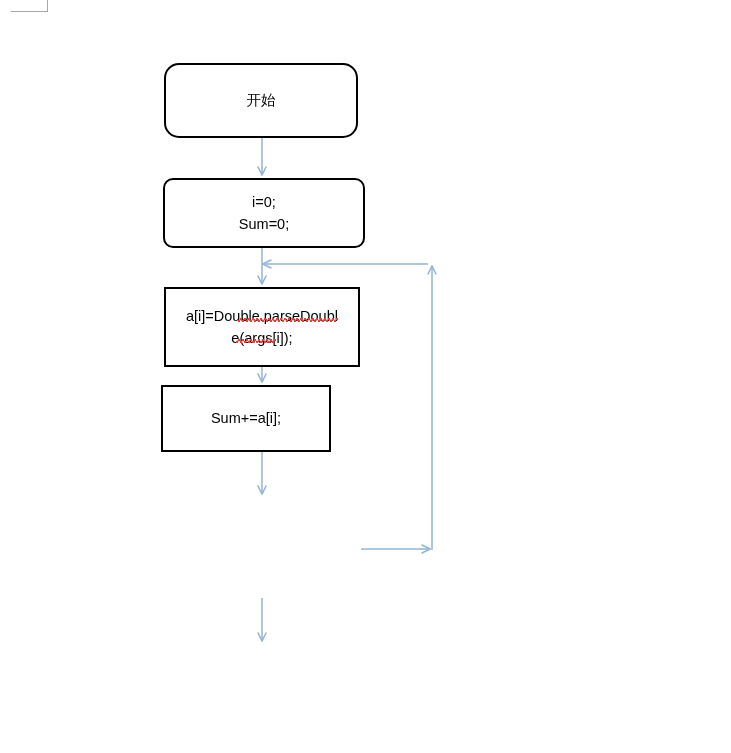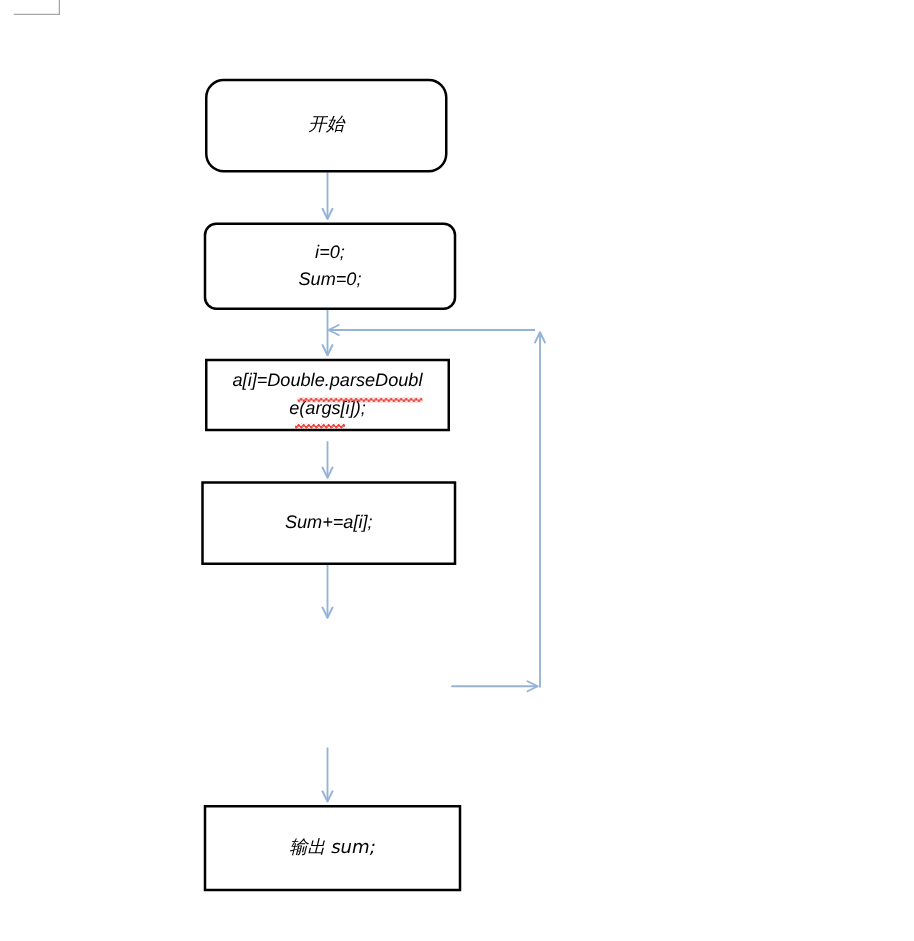--- a/index.html
+++ b/index.html
@@ -9,21 +9,20 @@
   }
   body {
     font-family: "Liberation Sans", "DejaVu Sans", sans-serif;
   }
   #page {
     position: relative;
     width: 731px;
     height: 753px;
     background: #ffffff;
     overflow: hidden;
-    font-style: italic;
   }
 
   
   .margin-mark {
     position: absolute;
     border-color: #a6a6a6;
     border-style: solid;
   }
   .margin-mark-tl {
     left: 11px;
@@ -133,29 +132,26 @@
 
   <div class="node node-terminator" style="left:164px; top:63px; width:194px; height:75px;">
     <span class="node-text cjk">开始</span>
   </div>
 
   <div class="node node-process" style="left:163px; top:178px; width:202px; height:70px;border-radius:10px;">
     <span class="node-text">i=0;
 Sum=0;</span>
   </div>
 
-  <div class="node node-process" style="left:164px; top:287px; width:196px; height:58px;">
+  <div class="node node-process" style="left:164px; top:287px; width:196px; height:80px;">
     <span class="node-text">a[i]=Double.parseDoubl
 e(args[i]);</span>
   </div>
   <div class="squiggle" style="left:238px; top:318px; width:100px;"></div>
   <div class="squiggle" style="left:236px; top:339px; width:40px;"></div>
 
-  <div class="node node-process" style="left:161px; top:385px; width:204px; height:67px;">
+  <div class="node node-process" style="left:161px; top:385px; width:170px; height:67px;">
     <span class="node-text">Sum+=a[i];</span>
   </div>
 
 
-  <div class="node node-process" style="left:163px; top:644px; width:206px; height:69px;">
-    <span class="node-text cjk">输出 sum;</span>
-  </div>
 
 </div>
 
 </body></html>

